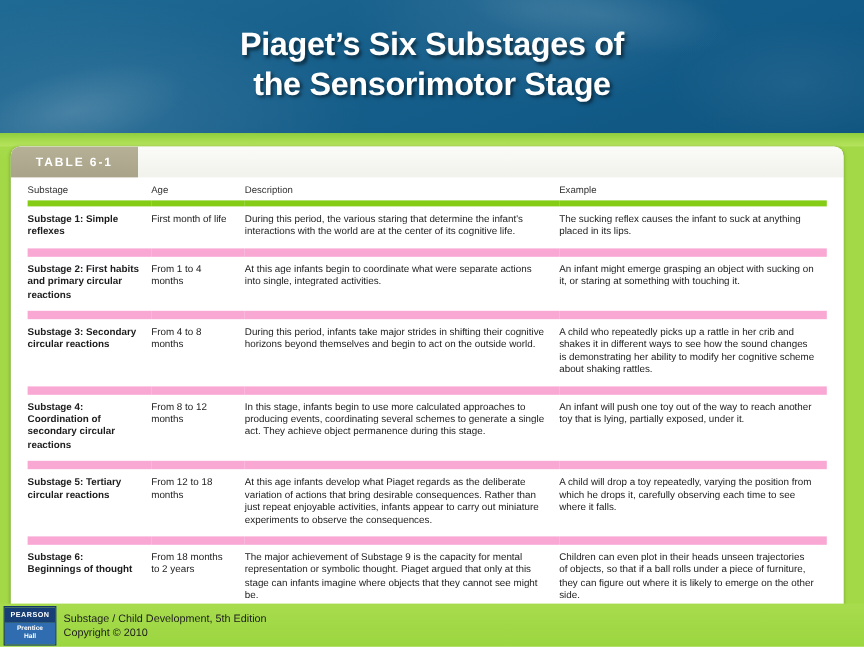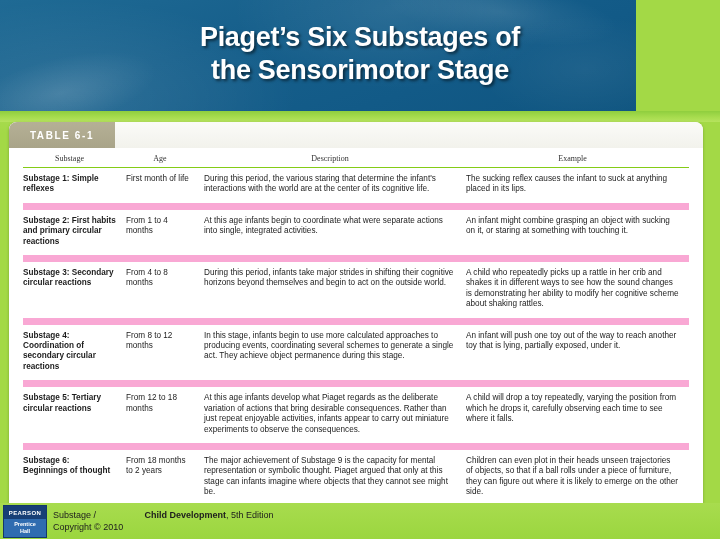--- a/index.html
+++ b/index.html
@@ -19,21 +19,21 @@
     width: 720px;
     height: 539px;
     background: #a3d946;
     overflow: hidden;
   }
 
   
   .banner {
     position: absolute;
     left: 0; top: 0;
-    width: 636px;
+    width: 720px;
     height: 111px;
     background:
       radial-gradient(ellipse 340px 150px at 12% 88%, rgba(255,255,255,0.10), rgba(255,255,255,0) 65%),
       radial-gradient(ellipse 260px 130px at 62% 8%, rgba(255,255,255,0.09), rgba(255,255,255,0) 62%),
       radial-gradient(ellipse 180px 90px at 92% 62%, rgba(255,255,255,0.06), rgba(255,255,255,0) 60%),
       linear-gradient(160deg, #1f6a94 0%, #17608c 35%, #125a87 70%, #0f5580 100%);
   }
   .banner-swoosh {
     position: absolute;
     left: -40px; top: 58px;
@@ -122,28 +122,27 @@
     width: 666px;
     border-collapse: collapse;
     table-layout: fixed;
   }
   table.tbl col.c-sub { width: 103px; }
   table.tbl col.c-age { width: 78px; }
   table.tbl col.c-desc { width: 262px; }
   table.tbl col.c-ex { width: 223px; }
 
   table.tbl thead th {
-    text-align: center;
+    text-align: left;
     font-size: 8px;
     font-weight: normal;
     color: #333333;
     padding: 6px 10px 4px 0;
-    border-bottom: 1px solid #84cc16;
+    border-bottom: 5px solid #84cc16;
     vertical-align: bottom;
-    font-family: Liberation Serif, serif;
   }
   table.tbl tbody td {
     font-size: 8.2px;
     line-height: 10.4px;
     color: #1c1c1c;
     padding: 6px 10px 8px 0;
     vertical-align: top;
     border-bottom: 7px solid #f9a8d4;
   }
   table.tbl tbody tr:last-child td {
@@ -188,21 +187,21 @@
     align-items: center;
     justify-content: center;
   }
   .foot-text {
     position: absolute;
     left: 53px; top: 6px;
     color: #1d1d1d;
     font-size: 9px;
     line-height: 12px;
   }
-  .foot-text .b { font-weight: bold; margin-left: 46px; }
+  .foot-text .b { font-weight: normal; }
   .foot-text .ln2 { display: block; }
 </style>
 </head>
 <body>
 
 <div class="slide">
 
   <div class="banner">
     <div class="banner-swoosh"></div>
     <div class="banner-swoosh2"></div>
@@ -240,21 +239,21 @@
           <tr>
             <td class="sub">Substage 1: Simple reflexes</td>
             <td>First month of life</td>
             <td>During this period, the various staring that determine the infant's interactions with the world are at the center of its cognitive life.</td>
             <td>The sucking reflex causes the infant to suck at anything placed in its lips.</td>
           </tr>
           <tr>
             <td class="sub">Substage 2: First habits and primary circular reactions</td>
             <td>From 1 to 4 months</td>
             <td>At this age infants begin to coordinate what were separate actions into single, integrated activities.</td>
-            <td>An infant might combine grasping an object with sucking on it, or staring at something with touching it.</td>
+            <td>An infant might emerge grasping an object with sucking on it, or staring at something with touching it.</td>
           </tr>
           <tr>
             <td class="sub">Substage 3: Secondary circular reactions</td>
             <td>From 4 to 8 months</td>
             <td>During this period, infants take major strides in shifting their cognitive horizons beyond themselves and begin to act on the outside world.</td>
             <td>A child who repeatedly picks up a rattle in her crib and shakes it in different ways to see how the sound changes is demonstrating her ability to modify her cognitive scheme about shaking rattles.</td>
           </tr>
           <tr>
             <td class="sub">Substage 4: Coordination of secondary circular reactions</td>
             <td>From 8 to 12 months</td>

